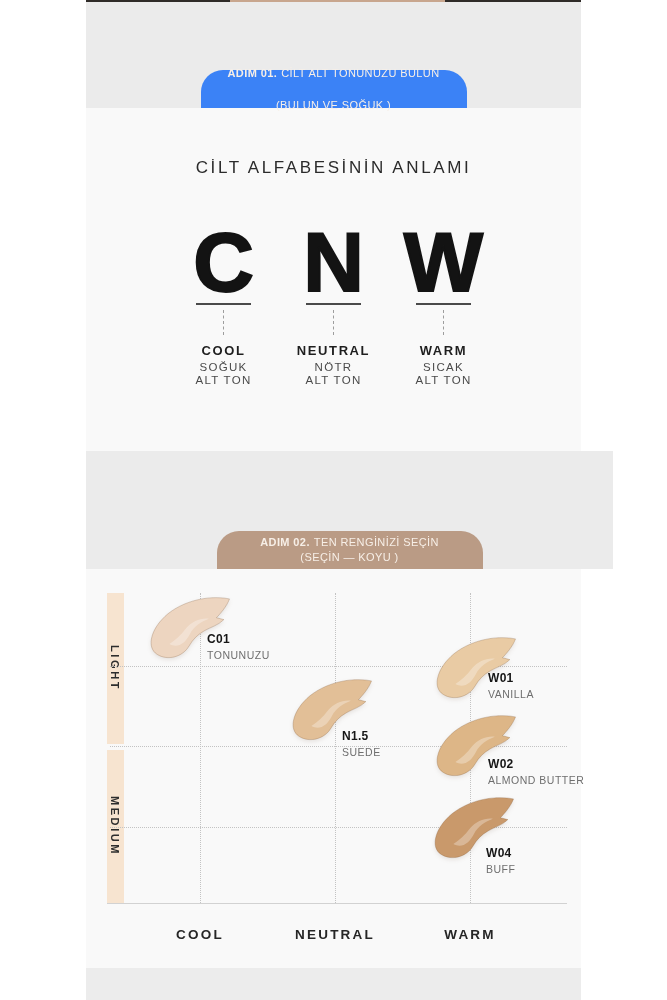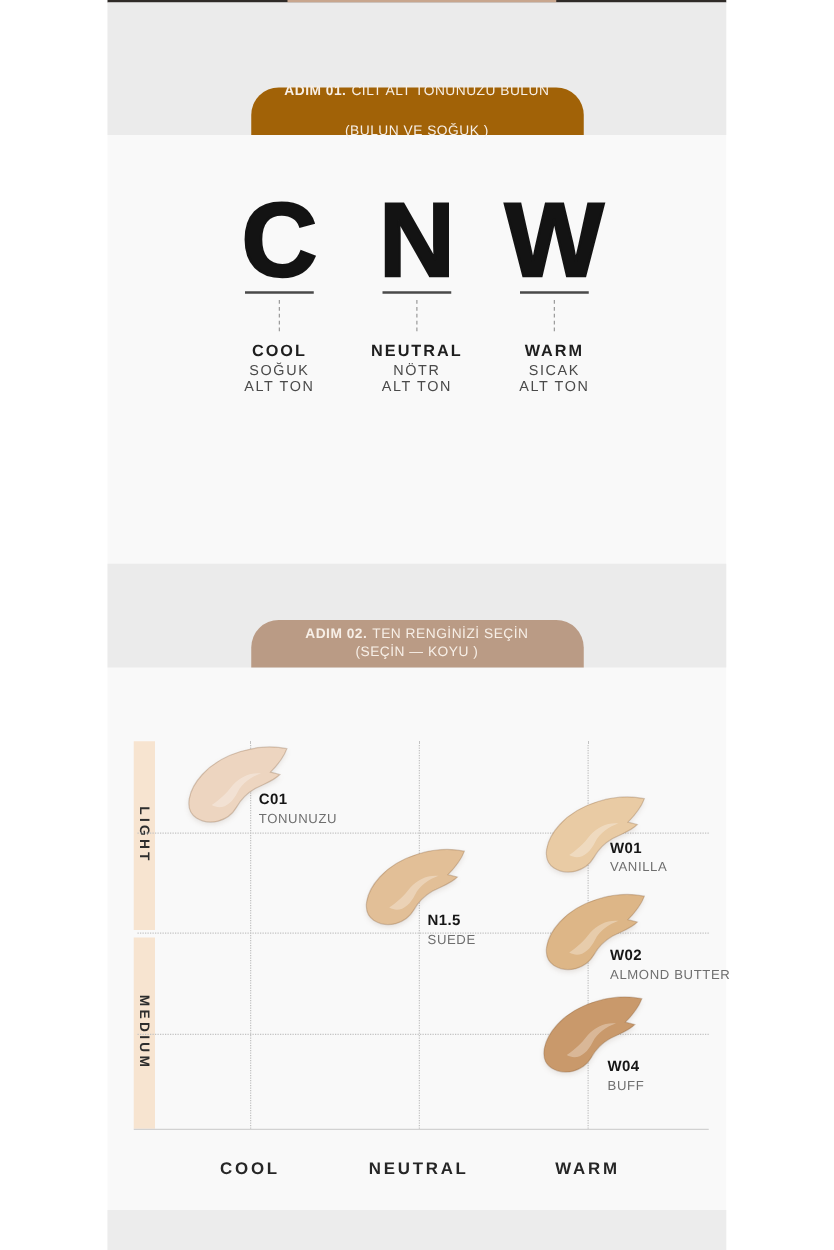--- a/index.html
+++ b/index.html
@@ -10,21 +10,21 @@
   }
   .column{position:relative;width:495px;height:1000px;margin-left:86px;background:#f9f9f9;}
 
   
   .crop-bar{position:absolute;top:0;left:0;width:100%;height:2px;}
   .crop-bar-tan{position:absolute;top:0;left:144px;width:215px;height:2px;}
 
   
   .band{position:absolute;left:0;width:100%;}
   .band1{top:2px;height:106px;}
-  .band2{top:451px;height:83px;}
+  .band2{top:451px;height:118px;padding-left:32px;}
 
   .step-badge{
     position:absolute;bottom:0;left:50%;transform:translateX(-50%);
     width:266px;height:38px;border-radius:22px 22px 0 0;
     display:flex;flex-direction:column;justify-content:center;align-items:center;
     text-align:center;
   }
   .badge-line{font-size:11px;letter-spacing:0.4px;line-height:1.35;white-space:nowrap;}
   .badge-prefix{font-weight:bold;margin-right:4px;}
 
@@ -87,29 +87,30 @@
 </head>
 <body>
 
 <div class="column" style="background: rgb(249, 249, 249);">
 
   <div class="crop-bar" style="background: rgb(47, 43, 40);">
     <div class="crop-bar-tan" style="background: rgb(200, 166, 142);"></div>
   </div>
 
   <div class="band band1" style="background: rgb(235, 235, 235);">
-    <div class="step-badge" style="background: #a16207; color: rgb(247, 239, 231); gap: 17px;">
+    <div class="step-badge" style="background: #3b82f6; color: rgb(247, 239, 231); gap: 17px;">
       <div class="badge-line">
         <span class="badge-prefix">ADIM 01.</span><span>CİLT ALT TONUNUZU BULUN</span>
       </div>
       <div class="badge-line">(BULUN VE SOĞUK )</div>
     </div>
   </div>
 
   <div class="section1">
+    <div class="s1-heading">CİLT ALFABESİNİN ANLAMI</div>
 
     <div class="letters-row">
       <div class="letter-col">
         <span class="big-letter">C</span>
         <div class="letter-underline"></div>
         <div class="letter-dash"></div>
         <div class="tone-name">COOL</div>
         <div class="tone-sub">
           <div>SOĞUK</div>
           <div>ALT TON</div>

